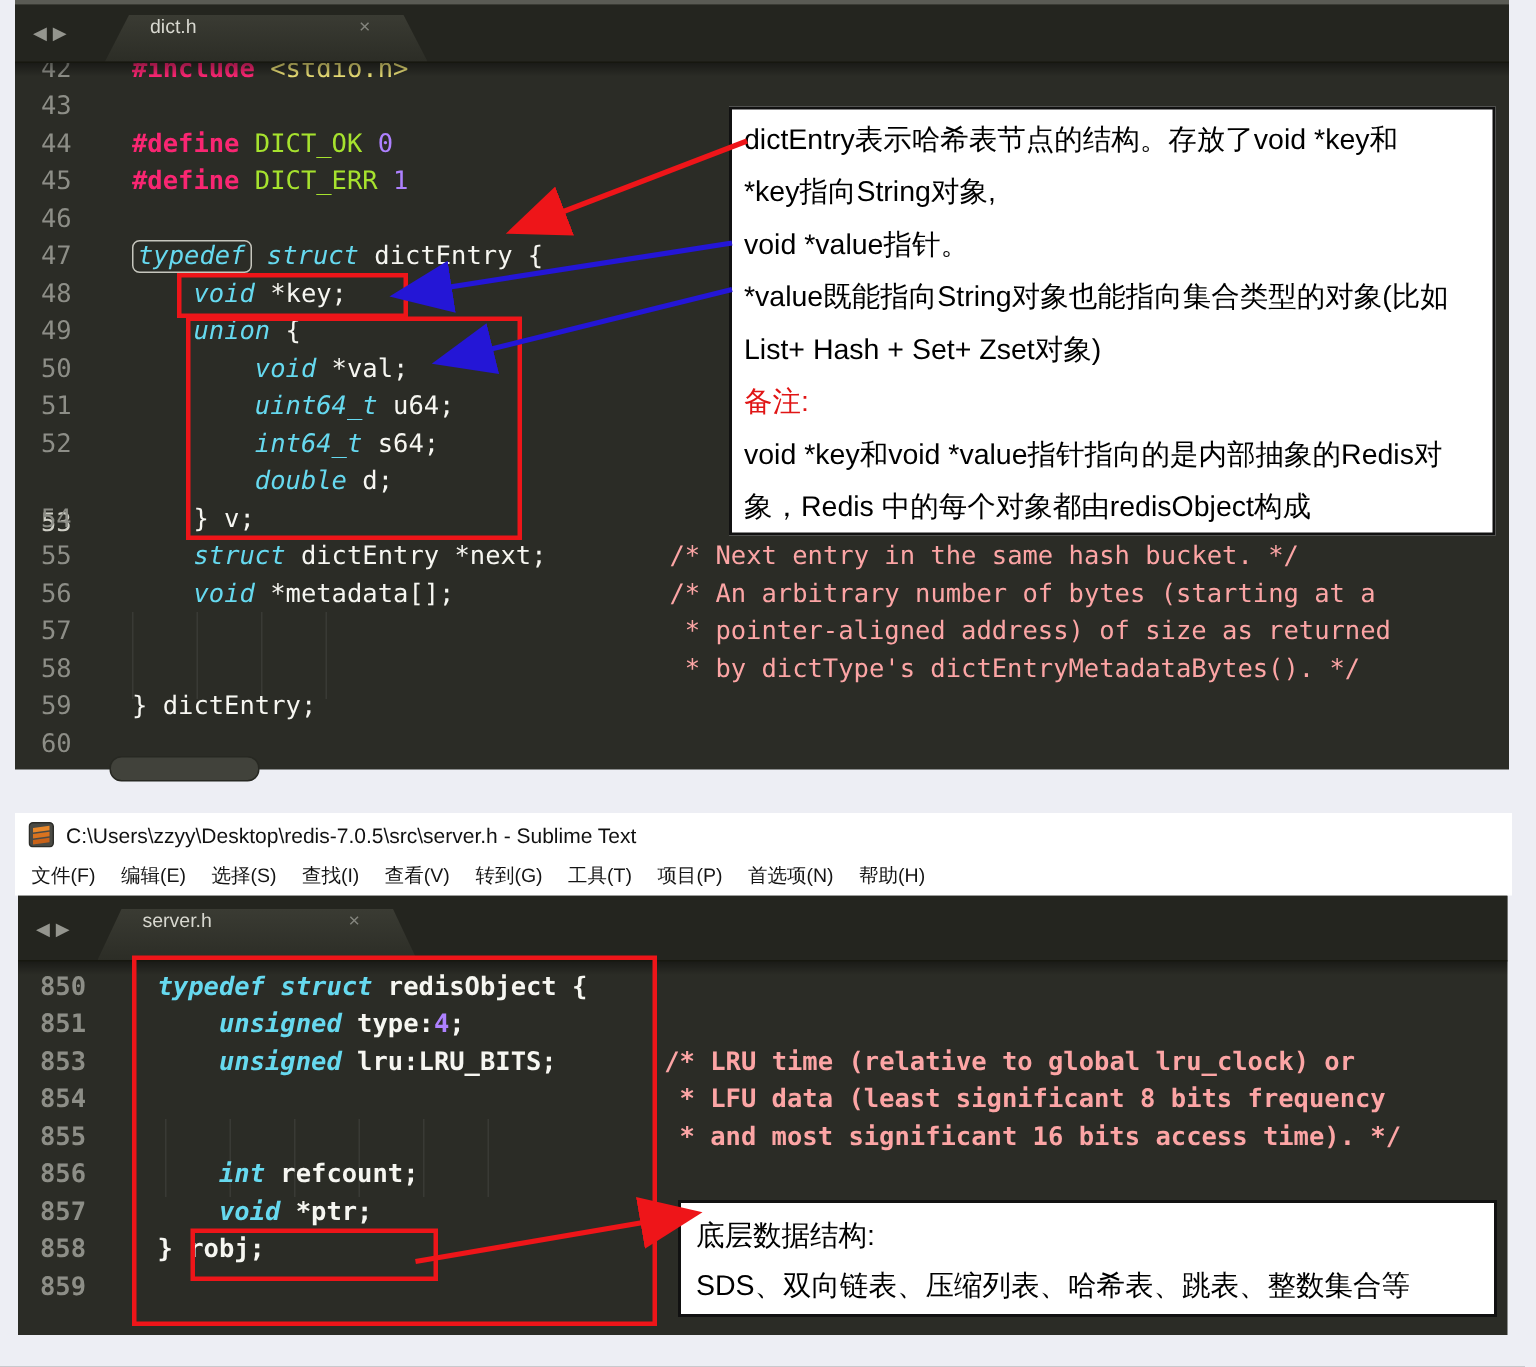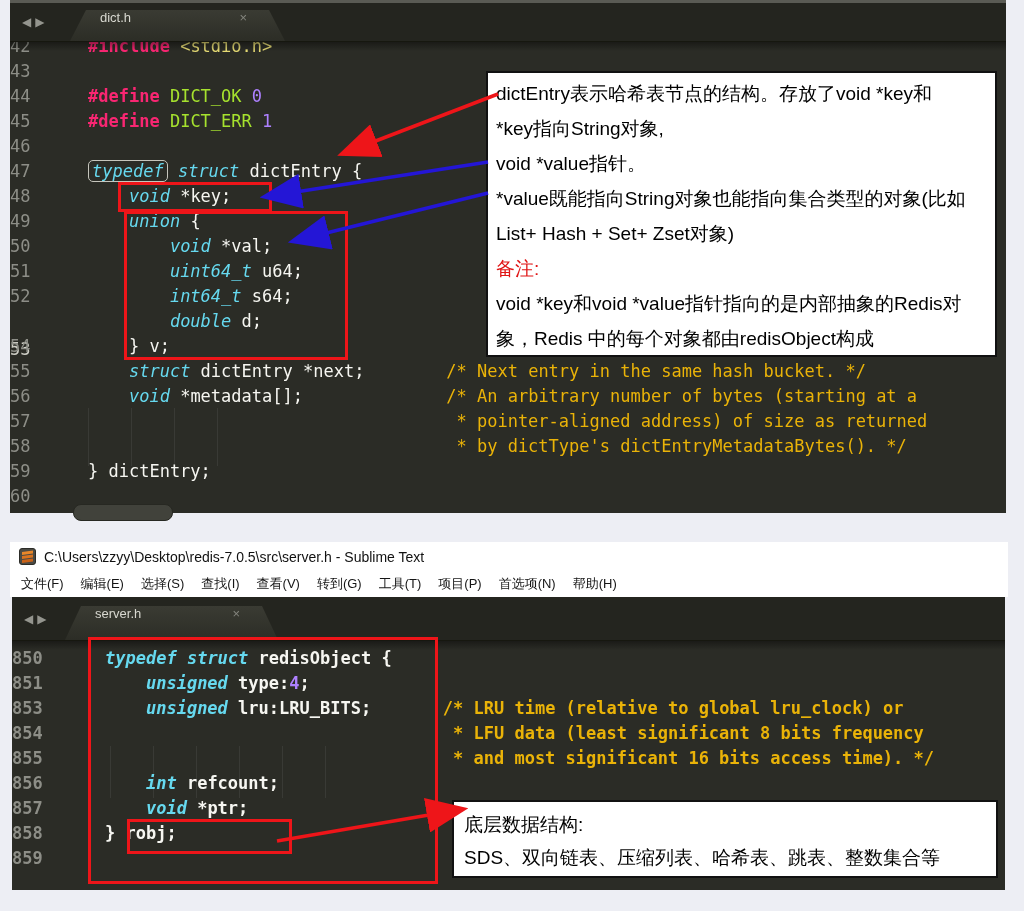--- a/index.html
+++ b/index.html
@@ -24,35 +24,35 @@
   .tab-close { margin-left:auto; margin-right:38px; color:#84857e; font-size:13px; }
 
   .code-shadow { position:absolute; left:0; right:0; height:9px; background:linear-gradient(rgba(0,0,0,.4),rgba(0,0,0,0)); z-index:3; pointer-events:none; }
   .panel-top .code-shadow { top:39px; }
   .panel-bottom .code-shadow { top:44px; }
 
   .code { position:relative; font-family:"DejaVu Sans Mono", monospace; font-size:17px; z-index:1; }
   .panel-top .code { margin-top:-8px; }
   .panel-bottom .code { margin-top:5px;font-weight:bold; }
   .code-line { display:flex; height:25px; line-height:25px; white-space:pre; }
-  .ln { flex:none; text-align:left; color:#8d8e87; }
+  .ln { flex:none; text-align:center; color:#8d8e87; }
   .panel-top .ln { width:55px; }
   .panel-bottom .ln { width:60px; }
   .src { flex:none; }
   .panel-top .src { margin-left:23px; }
   .panel-bottom .src { margin-left:33px; }
   .code-line.cur .ln { background:#47483e; color:#cfcfc6;margin-top:28px; }
 
   .tok-plain { color:#f6f6f1; }
   .tok-pink { color:#f92672;font-weight:bold; }
   .tok-cyan { color:#66d9ef; font-style:italic; }
   .tok-green { color:#a6e22e; }
   .tok-purple { color:#ae81ff; }
   .tok-string { color:#e6db74; }
-  .tok-comment { color:#eab308;text-align:center; }
+  .tok-comment { color:#fca5a5;text-align:center; }
   .find-box { border:1px solid #c6c6bd; border-radius:5px; padding:0 3px; }
 
   .indent-guide { position:absolute; width:1px; background:rgba(255,255,255,.07); z-index:1; }
 
   .hscroll-nub { position:absolute; left:73px; top:504px; width:100px; height:17px; background:#41423b; border:1px solid #272822; border-radius:8px; z-index:2; }
 
   
   .win-chrome { position:absolute; left:10px; top:542px; width:998px; height:55px; background:#ffffff; z-index:1; }
   .title-row { height:29px; display:flex; align-items:center; padding-left:9px; color:#111; font-size:14px; }
   .app-icon { width:17px; height:17px; margin-right:8px; flex:none; }

